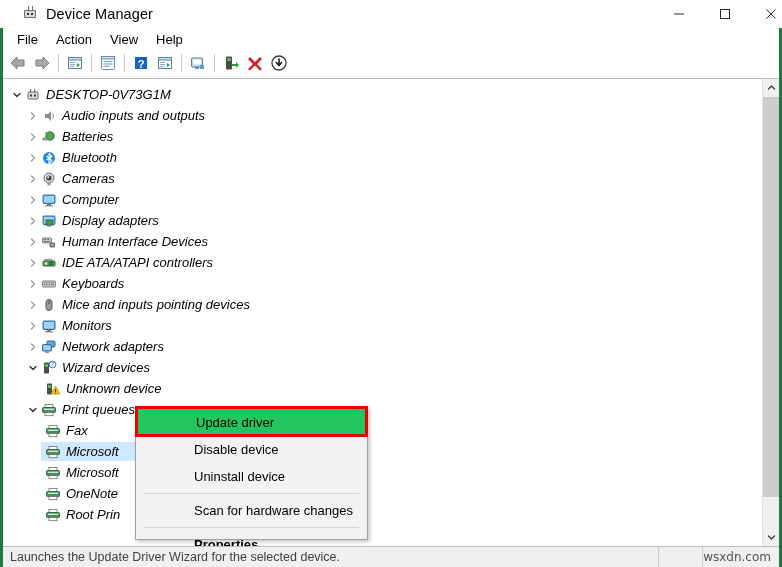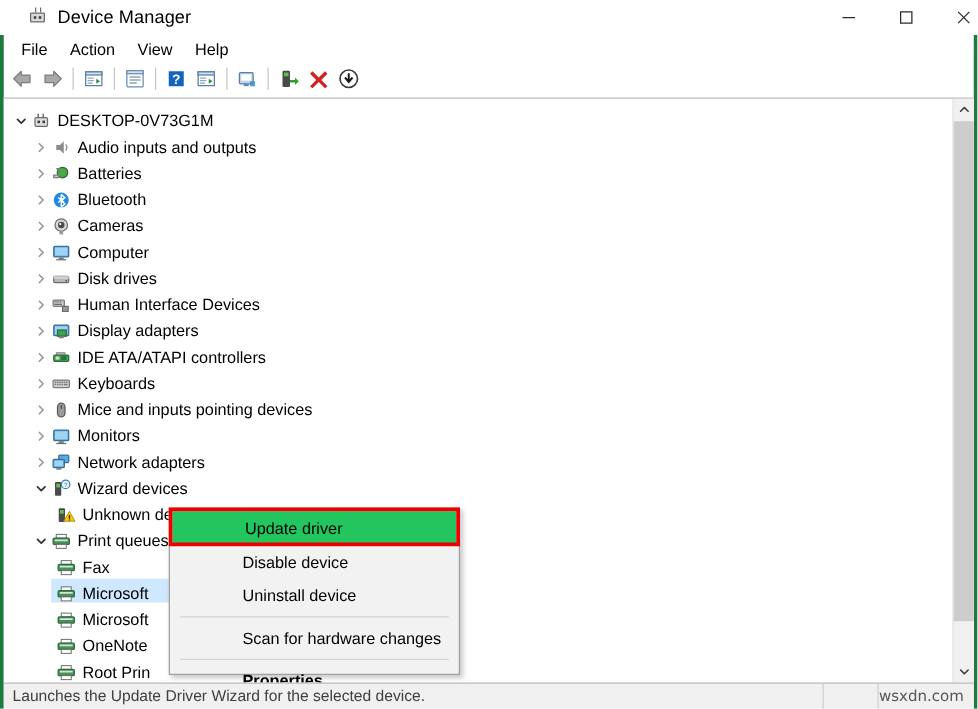--- a/index.html
+++ b/index.html
@@ -119,22 +119,23 @@
     overflow: hidden;
   }
   #tree {
     position: absolute; left: 0; top: 0;
     width: 752px; height: 467px;
     padding-top: 5px;
   }
   .row {
     position: relative;
     height: 21px;
-    display: flex; align-items: flex-end;
+    display: flex; align-items: center;
     white-space: nowrap;
+    font-style: italic;
   }
   .row .twisty {
     width: 16px; height: 16px;
     flex: none;
     display: flex; align-items: center; justify-content: center;
   }
   .row .ico {
     width: 16px; height: 16px; flex: none;
     margin-right: 5px;
     position: relative;
@@ -470,71 +471,56 @@
           <svg width="16" height="16" viewBox="0 0 16 16">
             <rect x="2" y="3" width="12" height="8.5" rx="1" fill="#5aa8e0" stroke="#3a6f9a"></rect>
             <rect x="3" y="4" width="10" height="6.5" fill="#9fd3f2"></rect>
             <rect x="6" y="12" width="4" height="1.6" fill="#7d7d7d"></rect>
             <rect x="4" y="13.3" width="8" height="1" fill="#6d6d6d"></rect>
           </svg>
         </span>
         <span class="lbl">Computer</span>
       </div>
 
-      <div class="row lvl1">
-        <span class="twisty">
-          <svg width="10" height="10" viewBox="0 0 10 10">
-              <path d="M3.5 2 L6.5 5 L3.5 8" fill="none" stroke="#9a9a9a" stroke-width="1.4" stroke-linecap="round" stroke-linejoin="round"></path>
-            </svg>
-        </span>
-        <span class="ico">
-          <svg width="16" height="16" viewBox="0 0 16 16">
-            <rect x="2" y="6" width="12" height="5" rx="1" fill="#b8b8b8" stroke="#6d6d6d"></rect>
-            <rect x="2" y="6" width="12" height="2" fill="#d5d5d5"></rect>
-            <circle cx="12" cy="9.6" r="0.7" fill="#4a4a4a"></circle>
-          </svg>
-        </span>
-        <span class="lbl">Disk drives</span>
+
+      <div class="row lvl1">
+        <span class="twisty">
+          <svg width="10" height="10" viewBox="0 0 10 10">
+              <path d="M3.5 2 L6.5 5 L3.5 8" fill="none" stroke="#9a9a9a" stroke-width="1.4" stroke-linecap="round" stroke-linejoin="round"></path>
+            </svg>
+        </span>
+        <span class="ico">
+          <svg width="16" height="16" viewBox="0 0 16 16">
+            <rect x="2" y="3" width="12" height="8.5" rx="1" fill="#5aa8e0" stroke="#3a6f9a"></rect>
+            <rect x="3" y="4" width="10" height="6.5" fill="#9fd3f2"></rect>
+            <rect x="5" y="7" width="7" height="5" fill="#3f9f4f" stroke="#2a6f33"></rect>
+            <rect x="6" y="12" width="4" height="1.6" fill="#7d7d7d"></rect>
+          </svg>
+        </span>
+        <span class="lbl">Display adapters</span>
       </div>
 
       <div class="row lvl1">
         <span class="twisty">
           <svg width="10" height="10" viewBox="0 0 10 10">
               <path d="M3.5 2 L6.5 5 L3.5 8" fill="none" stroke="#9a9a9a" stroke-width="1.4" stroke-linecap="round" stroke-linejoin="round"></path>
             </svg>
         </span>
         <span class="ico">
           <svg width="16" height="16" viewBox="0 0 16 16">
             <rect x="1.5" y="4" width="9" height="5" rx="0.8" fill="#c8c8c8" stroke="#7d7d7d"></rect>
             <rect x="2.5" y="5" width="1" height="1" fill="#6d6d6d"></rect>
               <rect x="4" y="5" width="1" height="1" fill="#6d6d6d"></rect>
             <rect x="5.5" y="5" width="1" height="1" fill="#6d6d6d"></rect>
               <rect x="7" y="5" width="1" height="1" fill="#6d6d6d"></rect>
             <rect x="2.5" y="7" width="6" height="1" fill="#6d6d6d"></rect>
             <path d="M9 9 L13.5 9 L13.5 13 L9 13 Z" fill="#9a9a9a" stroke="#6d6d6d"></path>
           </svg>
         </span>
         <span class="lbl">Human Interface Devices</span>
-      </div>
-
-      <div class="row lvl1">
-        <span class="twisty">
-          <svg width="10" height="10" viewBox="0 0 10 10">
-              <path d="M3.5 2 L6.5 5 L3.5 8" fill="none" stroke="#9a9a9a" stroke-width="1.4" stroke-linecap="round" stroke-linejoin="round"></path>
-            </svg>
-        </span>
-        <span class="ico">
-          <svg width="16" height="16" viewBox="0 0 16 16">
-            <rect x="2" y="3" width="12" height="8.5" rx="1" fill="#5aa8e0" stroke="#3a6f9a"></rect>
-            <rect x="3" y="4" width="10" height="6.5" fill="#9fd3f2"></rect>
-            <rect x="5" y="7" width="7" height="5" fill="#3f9f4f" stroke="#2a6f33"></rect>
-            <rect x="6" y="12" width="4" height="1.6" fill="#7d7d7d"></rect>
-          </svg>
-        </span>
-        <span class="lbl">Display adapters</span>
       </div>
 
       <div class="row lvl1">
         <span class="twisty">
           <svg width="10" height="10" viewBox="0 0 10 10">
               <path d="M3.5 2 L6.5 5 L3.5 8" fill="none" stroke="#9a9a9a" stroke-width="1.4" stroke-linecap="round" stroke-linejoin="round"></path>
             </svg>
         </span>
         <span class="ico">
           <svg width="16" height="16" viewBox="0 0 16 16">

